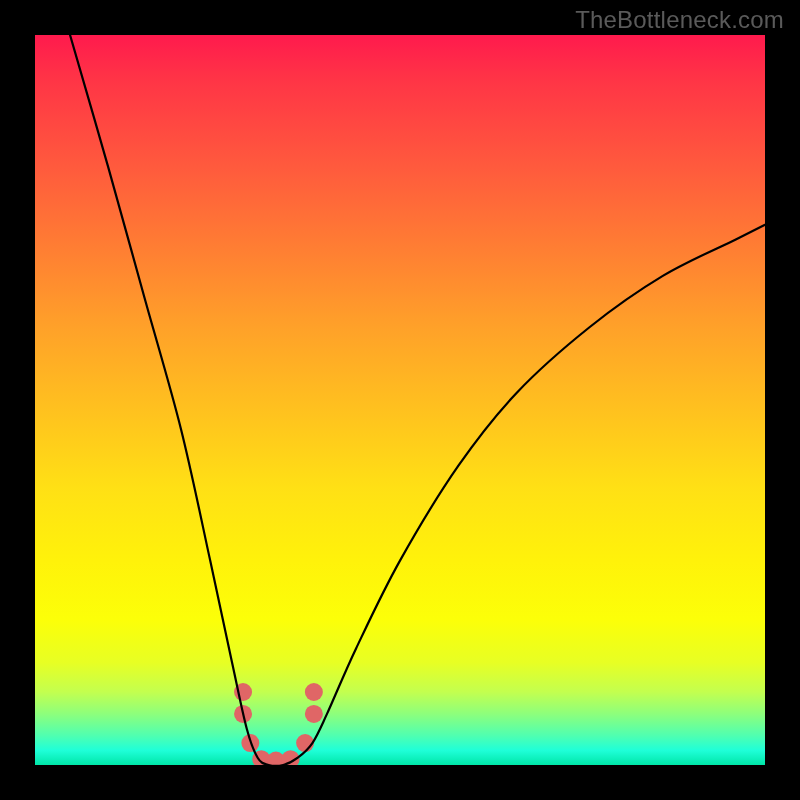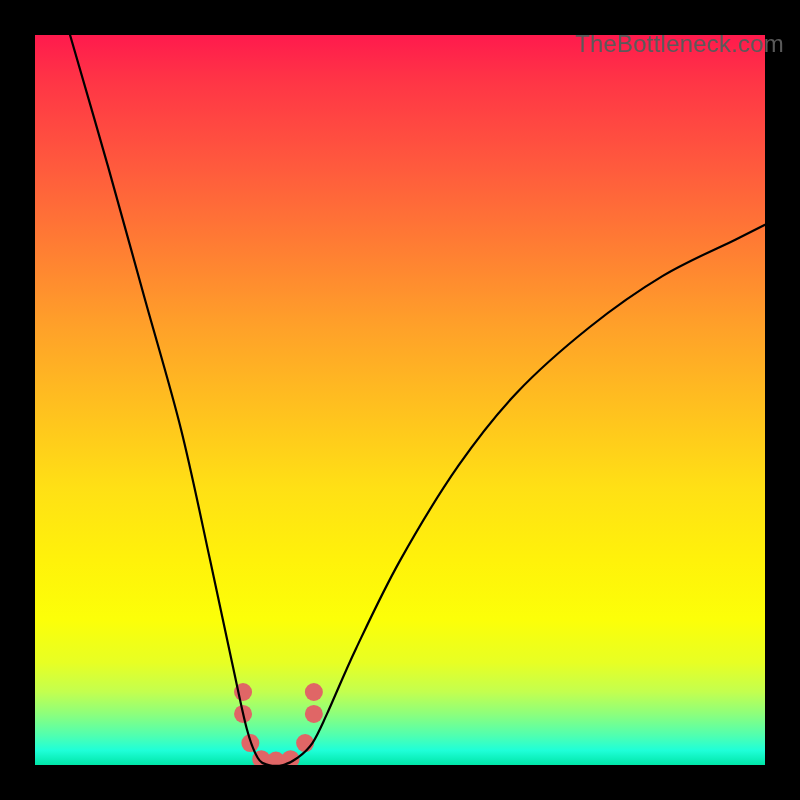--- a/index.html
+++ b/index.html
@@ -45,21 +45,20 @@
   .watermark {
     position: absolute;
     top: 6px;
     right: 16px;
     font-family: Arial, Helvetica, sans-serif;
     font-size: 24px;
     font-weight: 500;
     color: #5a5a5a;
     letter-spacing: 0.2px;
     user-select: none;
-    margin-top: 24px;
   }
   svg.curve {
     position: absolute;
     left: 0;
     top: 0;
   }
 </style>
 </head>
 <body>
 

